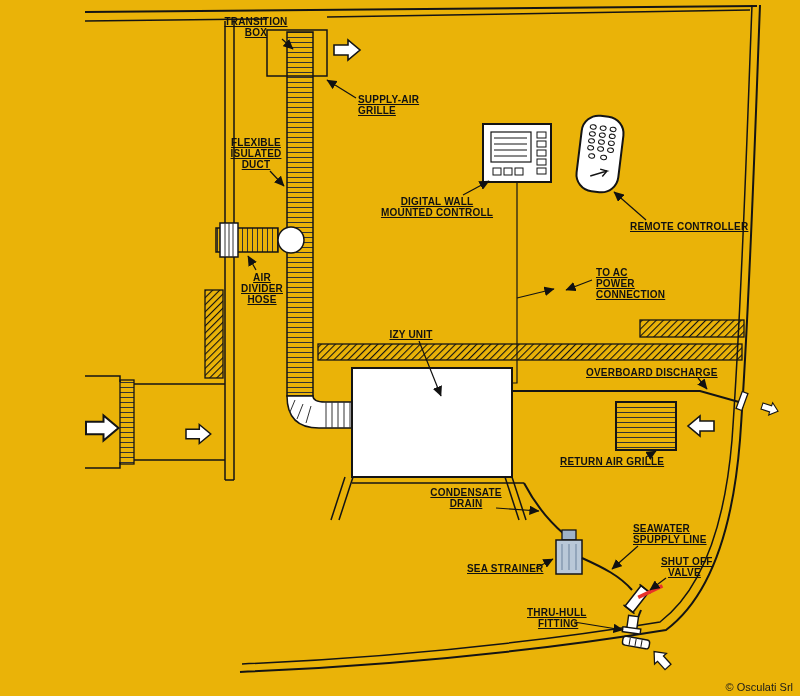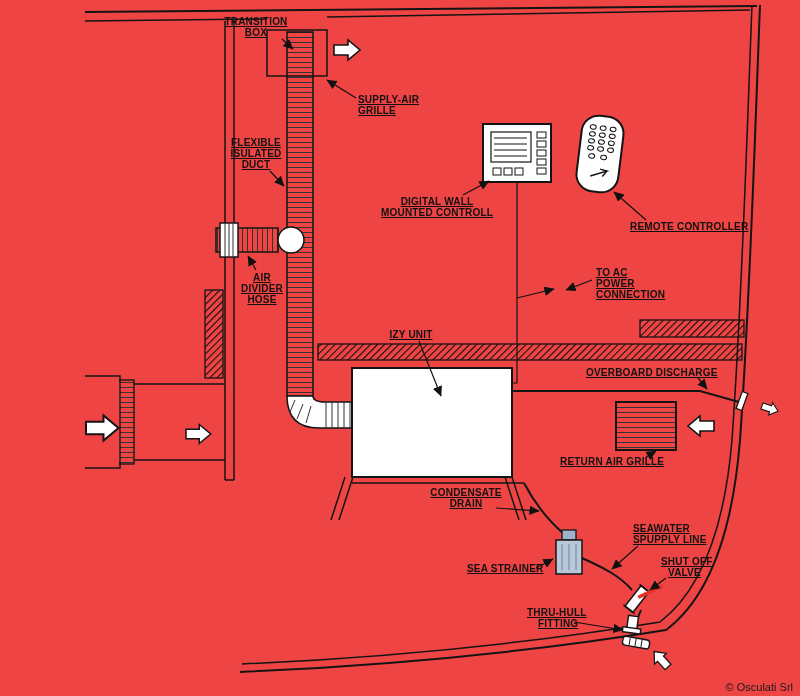--- a/index.html
+++ b/index.html
@@ -1,16 +1,16 @@
 <!DOCTYPE html>
 <html><head>
 <meta charset="utf-8">
 <style>
   html,body{margin:0;padding:0;background:#ffffff;}
-  .canvas{width:800px;height:696px;background:#ef4444;position:relative;overflow:hidden;
+  .canvas{width:800px;height:696px;background:#eab308;position:relative;overflow:hidden;
           font-family:"Liberation Sans",sans-serif;}
   svg{display:block;}
   .lbl{font-family:"Liberation Sans",sans-serif;font-weight:bold;font-size:10px;fill:#111;
        text-decoration:underline;letter-spacing:.2px;}
   .copyright{font-family:"Liberation Sans",sans-serif;font-size:11px;font-weight:normal;
              fill:#1a1a1a;}
 </style>
 </head>
 <body>
 

